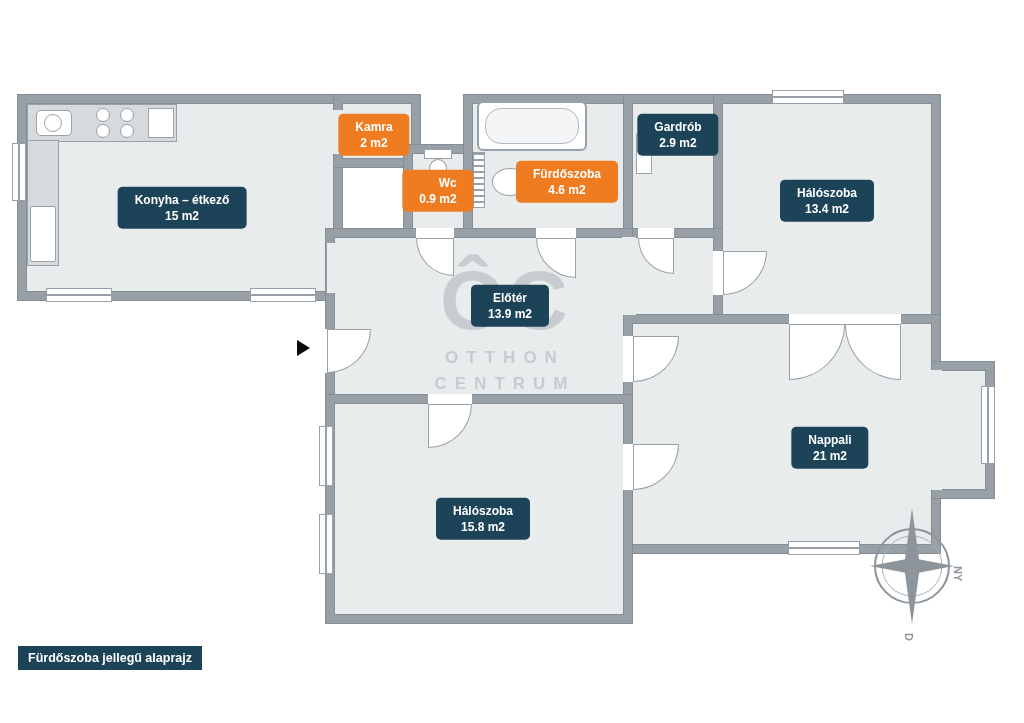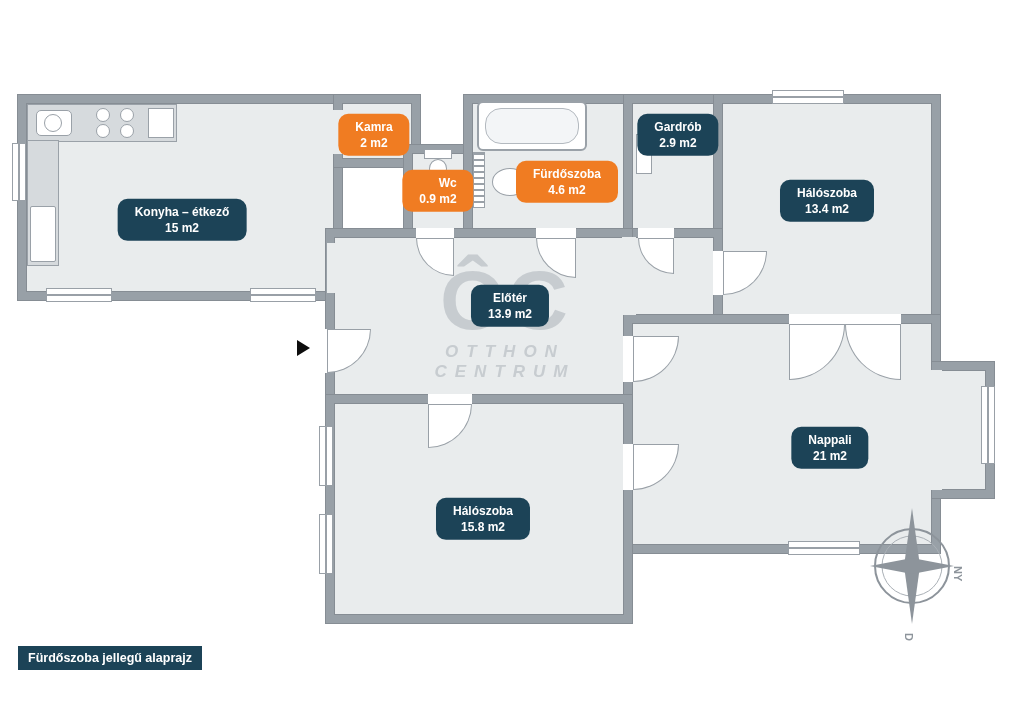--- a/index.html
+++ b/index.html
@@ -13,29 +13,29 @@
   .gapw{position:absolute;background:#ffffff;z-index:4;}
   .arc{position:absolute;background:#ffffff;border:1.4px solid #99a0a7;z-index:4;}
   .arc.br{border-radius:0 0 100% 0;}
   .arc.bl{border-radius:0 0 0 100%;}
   .window{position:absolute;background:#ffffff;border:1.5px solid #99a0a7;z-index:4;}
   .window .line{position:absolute;background:#99a0a7;}
   .window.v .line{left:50%;top:0;bottom:0;width:2px;transform:translateX(-50%);}
   .window.h .line{top:50%;left:0;right:0;height:2px;transform:translateY(-50%);}
   .label{position:absolute;transform:translate(-50%,-50%);background:#1c4357;color:#fff;
          font-weight:700;font-size:12px;line-height:1.35;text-align:center;
-         padding:5px 17px;border-radius:10px;white-space:nowrap;z-index:6;}
+         padding:5px 17px;border-radius:5px;white-space:nowrap;z-index:6;}
   .label.orange{background:#f07c22;}
   .label span{display:block;}
   .fix{position:absolute;border:1.5px solid #9aa1a8;background:#ffffff;z-index:5;}
   .counter{position:absolute;background:#d6dadd;border:1px solid #9aa1a8;z-index:5;}
   .wm{position:absolute;left:505px;top:258px;transform:translateX(-50%);
       text-align:center;color:#c7ccd0;z-index:3;pointer-events:none;}
   .wm-logo{font-size:84px;font-weight:700;line-height:1;letter-spacing:2px;}
-  .wm-line{font-size:17px;font-weight:700;letter-spacing:8px;margin-top:0;font-style:italic;}
+  .wm-line{font-size:17px;font-weight:700;letter-spacing:8px;margin-top:6px;}
   .disclaimer{position:absolute;left:18px;top:646px;background:#1c4357;color:#fff;
               font-weight:700;font-size:12.5px;padding:5px 10px;z-index:7;}
   .arrow{position:absolute;left:297px;top:340px;width:0;height:0;z-index:5;
          border-left:13px solid #0d0d0d;border-top:8px solid transparent;border-bottom:8px solid transparent;}
   svg text{font-family:"Liberation Sans",sans-serif;}
 </style>
 </head>
 <body>
 
 <div class="room" style="left:18px;top:95px;width:324px;height:205px;"></div>
@@ -127,21 +127,21 @@
 <div class="fix" style="left:30px;top:206px;width:26px;height:56px;border-radius:2px;"></div>
 
 <div class="fix" style="left:477px;top:101px;width:110px;height:50px;border-radius:6px;border-width:2px;"></div>
 <div class="abs" style="left:485px;top:108px;width:94px;height:36px;border-radius:16px;border:1.5px solid #b3b9bf;background:#f3f5f7;z-index:5;"></div>
 <div class="abs" style="left:473px;top:152px;width:12px;height:56px;border:1px solid #9aa1a8;background:repeating-linear-gradient(180deg,#9aa1a8 0 2px,#ffffff 2px 6px);z-index:5;"></div>
 <div class="fix" style="left:492px;top:168px;width:36px;height:28px;border-radius:50%;"></div>
 <div class="fix" style="left:424px;top:149px;width:28px;height:10px;"></div>
 <div class="fix" style="left:429px;top:159px;width:18px;height:24px;border-radius:50% 50% 50% 50% / 40% 40% 60% 60%;"></div>
 <div class="fix" style="left:636px;top:134px;width:16px;height:40px;"></div>
 
-<div class="label" style="left:182px;top:208px;margin-top:12px;">
+<div class="label" style="left:182px;top:208px;">
   <span>Konyha – étkező</span>
   <span>15 m2</span>
 </div>
 <div class="label orange" style="left:374px;top:135px;">
   <span>Kamra</span>
   <span>2 m2</span>
 </div>
 <div class="label orange" style="left:438px;top:191px;text-align:right;">
   <span>Wc</span>
   <span>0.9 m2</span>

